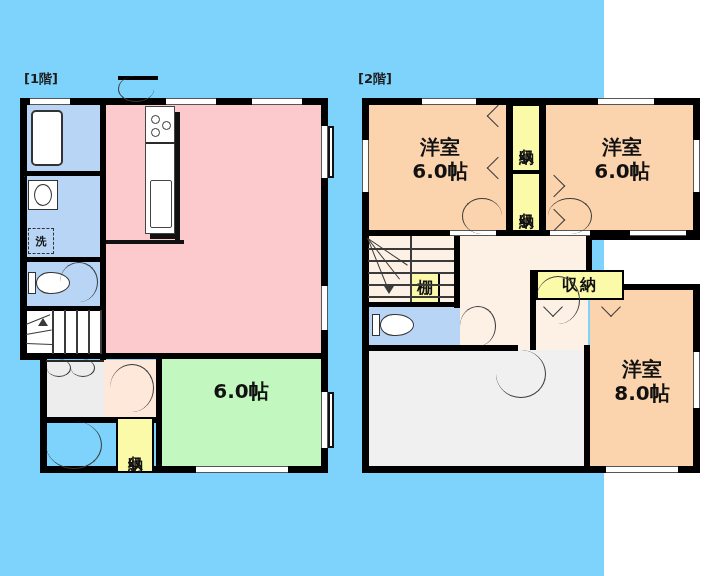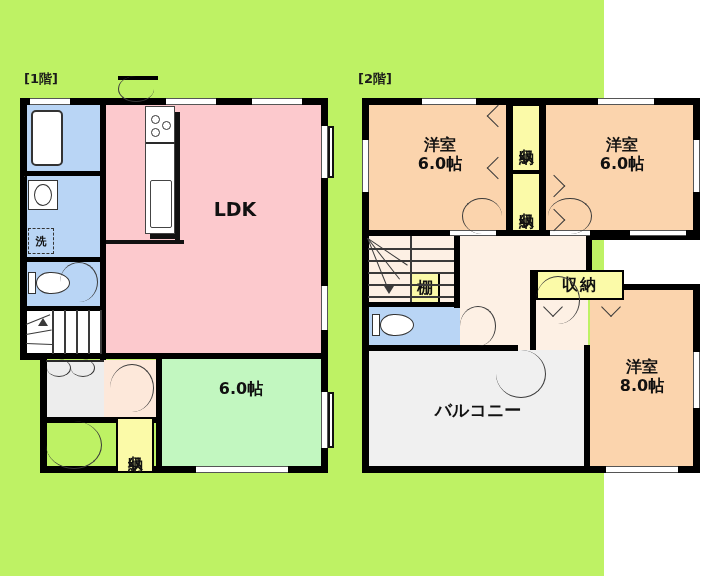--- a/index.html
+++ b/index.html
@@ -12,21 +12,21 @@
     height: 576px;
     position: relative;
     overflow: hidden;
     font-family: "DejaVu Sans", "Liberation Sans", sans-serif;
   }
   #plan-root {
     position: absolute;
     left: 0; top: 0;
     width: 604px;
     height: 576px;
-    background: #bef264;
+    background: #7dd3fc;
   }
   .floor-label {
     position: absolute;
     font-size: 13px;
     font-weight: 700;
     color: #1a1a1a;
     letter-spacing: 0px;
     white-space: nowrap;
   }
   #floor1-label { left: 24px; top: 70px; }
@@ -76,21 +76,21 @@
   .room-text {
     position: absolute;
     text-align: center;
     color: #111111;
     font-weight: 700;
     line-height: 1.18;
     white-space: nowrap;
     font-family: "DejaVu Sans", "Liberation Sans", sans-serif;
   }
   .rt-big { font-size: 19px; }
-  .rt-mid { font-size: 16px; }
+  .rt-mid { font-size: 20px; }
   .rt-small { font-size: 13px; }
 
   
   .closet {
     position: absolute;
     background: #fbfaa8;
     border: 2.5px solid #000;
     box-sizing: border-box;
     color: #111;
     font-weight: 700;
@@ -322,21 +322,20 @@
     <div class="wall" style="left:46px;top:419px;width:56px;height:4px;"></div>
     <div class="arc arc-br" style="left:46px;top:421px;width:56px;height:48px;"></div>
 
     <div class="arc arc-tr" style="left:110px;top:364px;width:44px;height:48px;"></div>
 
     <div class="closet vert" style="left:116px;top:417px;width:38px;height:56px;font-size:15px;">
       <span>収納</span>
     </div>
 
     <div class="room-text rt-big" style="left:180px;top:198px;width:110px;">
-      <div>LDK</div>
     </div>
     <div class="room-text rt-mid" style="left:186px;top:380px;width:110px;">
       <div>6.0帖</div>
     </div>
   </div>
 
   <div class="floor-label" id="floor2-label">[2階]</div>
 
   <div class="ab" id="floor2" style="left:350px;top:0;width:370px;height:490px;">
 
@@ -434,19 +433,16 @@
       <div>6.0帖</div>
     </div>
     <div class="room-text rt-mid" style="left:234px;top:136px;width:76px;">
       <div>洋室</div>
       <div>6.0帖</div>
     </div>
     <div class="room-text rt-mid" style="left:252px;top:358px;width:80px;">
       <div>洋室</div>
       <div>8.0帖</div>
     </div>
-    <div class="room-text rt-small" style="left:46px;top:400px;width:164px;font-size:17px;">
-      <div>バルコニー</div>
-    </div>
   </div>
 
 
 </div>
 
 </body></html>

